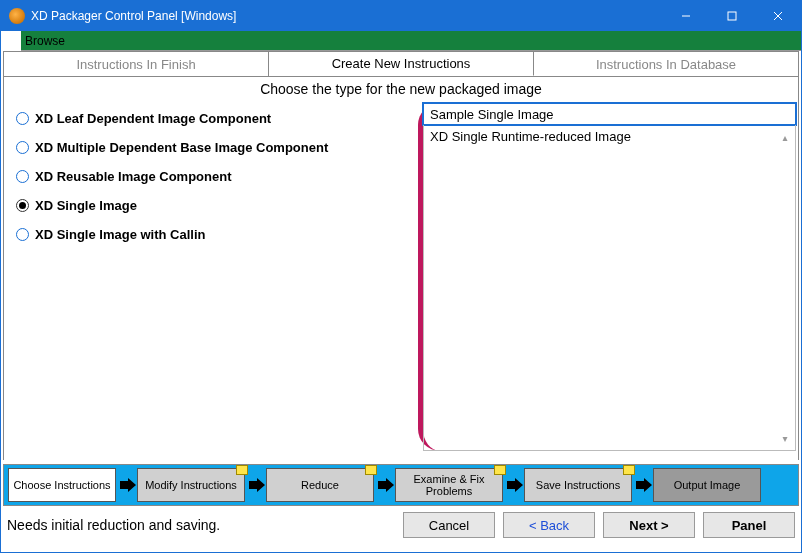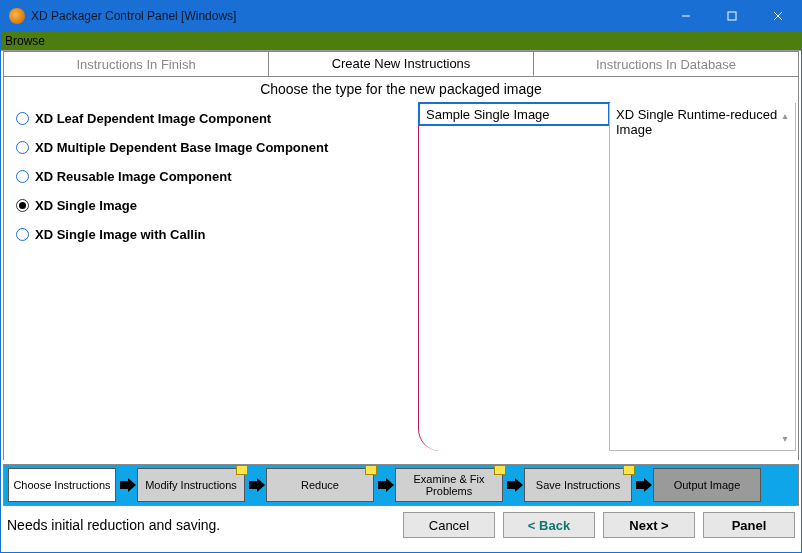--- a/index.html
+++ b/index.html
@@ -9,21 +9,21 @@
     font-size: 12px;
     background: #fff;
     width: 802px;
     height: 553px;
     overflow: hidden;
     border: 1px solid #1a6fd4;
   }
   .titlebar {
     height: 30px;
     background: #1a6fd4;
-    color: #0f172a;
+    color: #ffffff;
     display: flex;
     align-items: center;
     padding-left: 8px;
     font-size: 12px;
   }
   .titlebar .app-icon {
     width: 16px; height: 16px;
     background: radial-gradient(circle at 40% 40%, #ffb347 0%, #d47a0b 70%);
     border-radius: 50%;
     margin-right: 6px;
@@ -31,26 +31,27 @@
   .title-text { flex: 1; }
   .win-btns { display: flex; }
   .win-btn {
     width: 46px; height: 30px;
     display: flex; align-items: center; justify-content: center;
     color: #fff;
   }
   .win-btn svg { stroke: #fff; }
   .menubar {
     height: 20px;
-    background: #4d7c0f;
+    background: #15803d;
     border-bottom: 1px solid #999;
     display: flex;
     align-items: center;
     padding-left: 4px;
     font-size: 12px;
+    margin-left: 20px;
   }
   .tabs-row {
     display: flex;
     height: 26px;
     border: 1px solid #888;
     margin: 0 2px;
   }
   .tab {
     flex: 1;
     display: flex;
@@ -98,22 +99,22 @@
     display: inline-flex;
     align-items: center; justify-content: center;
   }
   .radio.unselected { border-color: #1a6fd4; }
   .radio .dot {
     width: 7px; height: 7px; border-radius: 50%; background: #000;
   }
   .list-col {
     flex: 1;
     display: flex;
-    flex-direction: row;
-    border-left: 1px solid #be185d;
+    flex-direction: column;
+    border-left: 5px solid #be185d;
     border-radius: 22px;
   }
   .list-input {
     height: 22px;
     border: 1px solid #1a6fd4;
     outline: 1px solid #1a6fd4;
     margin: 0;
     padding: 2px 6px;
     font-size: 13px;
     font-family: inherit;
@@ -188,21 +189,21 @@
     width: 92px;
     height: 26px;
     margin-left: 8px;
     background: #e7e7e7;
     border: 1px solid #9a9a9a;
     display: flex;
     align-items: center;
     justify-content: center;
     font-size: 13px;
   }
-  .btn.disabled { color: #0f766e; font-weight: bold; }
+  .btn.disabled { color: #1d4ed8; }
   .btn.bold { font-weight: 600; }
 </style>
 </head>
 <body>
 
 <div class="titlebar">
   <div class="app-icon"></div>
   <div class="title-text">XD Packager Control Panel [Windows]</div>
   <div class="win-btns">
     <div class="win-btn">

